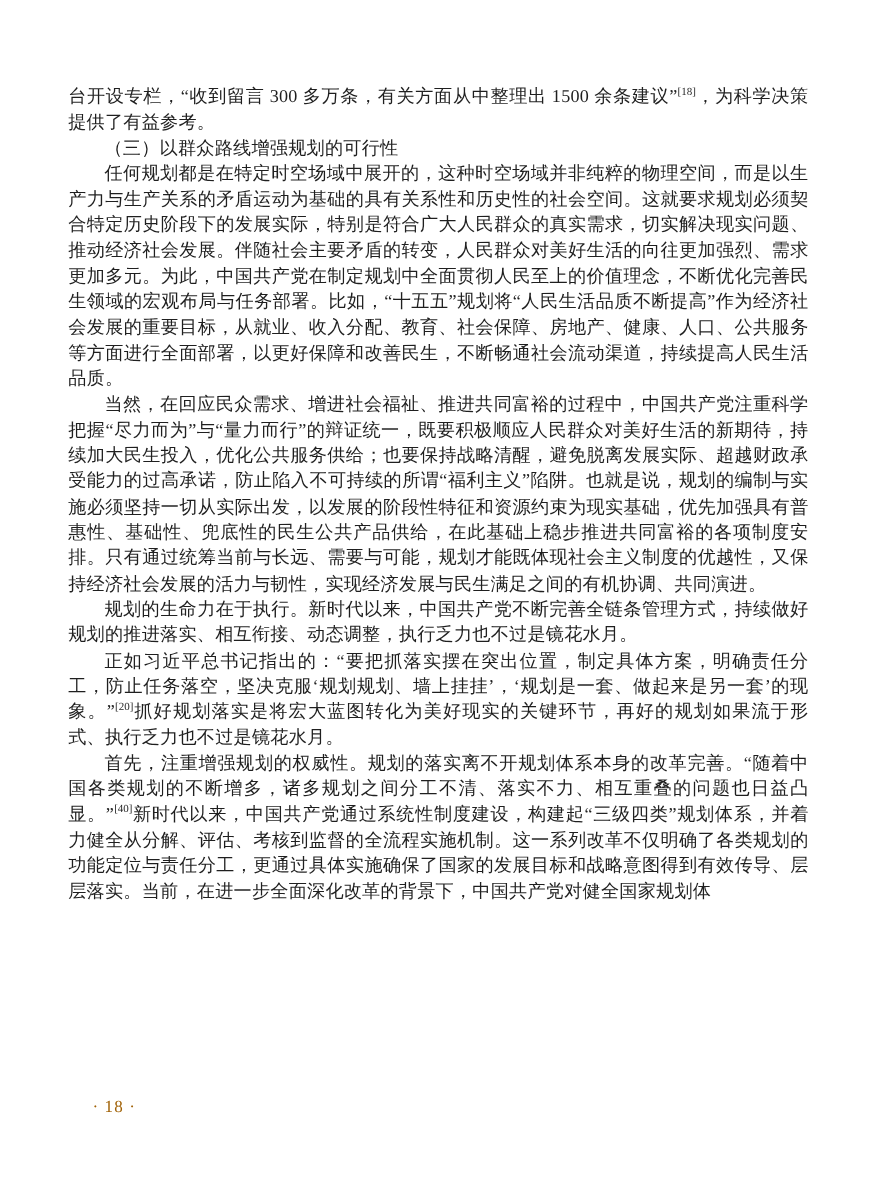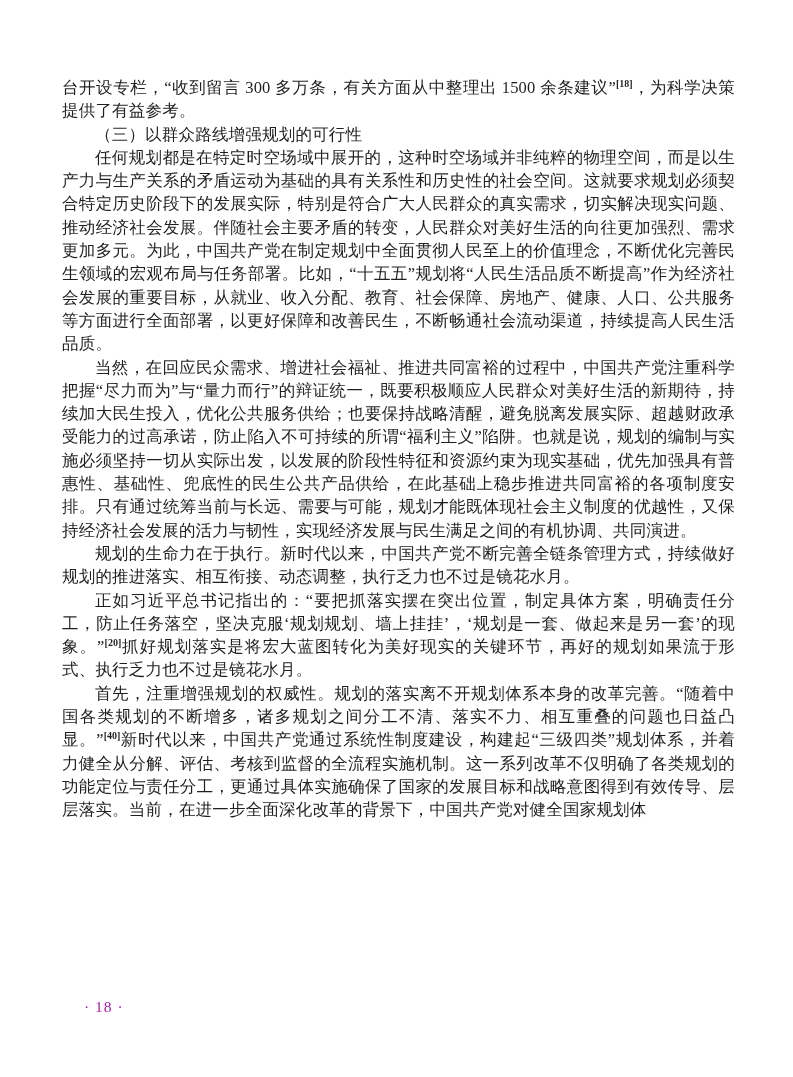--- a/index.html
+++ b/index.html
@@ -37,28 +37,27 @@
     font-family: "Liberation Sans", "DejaVu Sans", sans-serif;
     font-size: 16.8px;
     margin: 10px 0 11px 0;
     letter-spacing: 0.5px;
   }
   .content sup {
     font-size: 10px;
     line-height: 0;
     vertical-align: super;
     letter-spacing: 0;
-    font-weight: bold;
   }
   .page-number {
     position: absolute;
     left: 84px;
     top: 998px;
     font-size: 15.5px;
-    color: #a21caf;
+    color: #a16207;
     letter-spacing: 1px;
   }
 </style>
 </head>
 <body>
 
 <div class="page">
   <div class="content">
       <p class="body-noindent">台开设专栏，“收到留言 300 多万条，有关方面从中整理出 1500 余条建议”<sup>[18]</sup>，为科学决策提供了有益参考。</p>
       <p class="sub-heading">（三）以群众路线增强规划的可行性</p>

